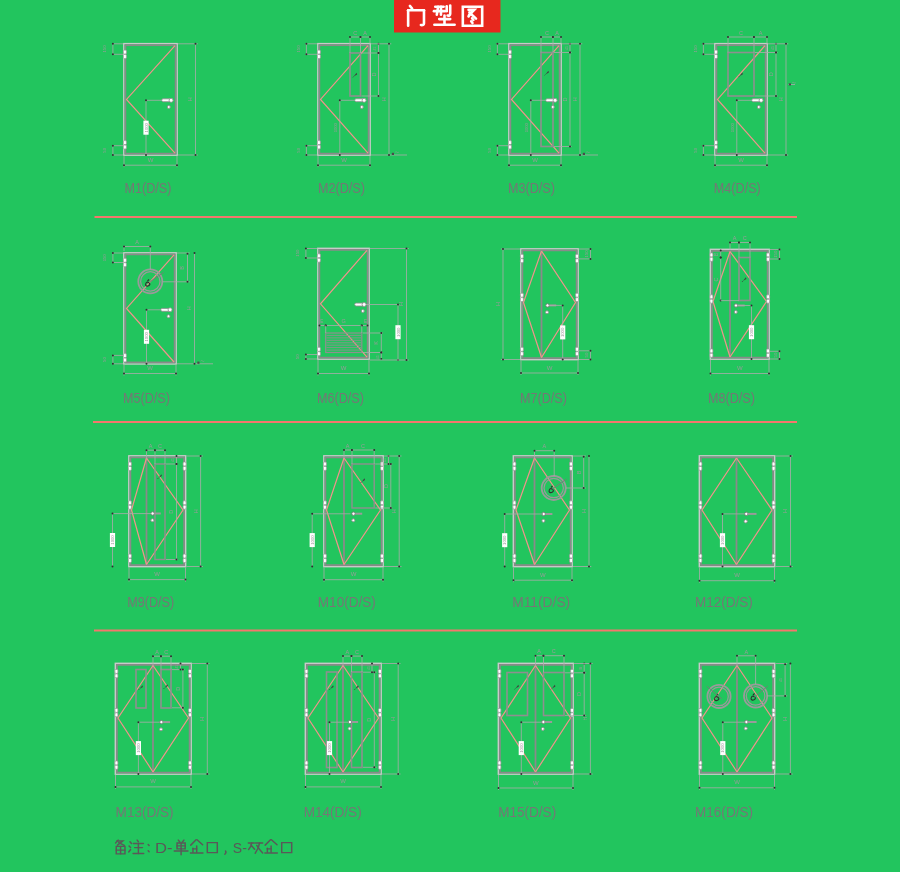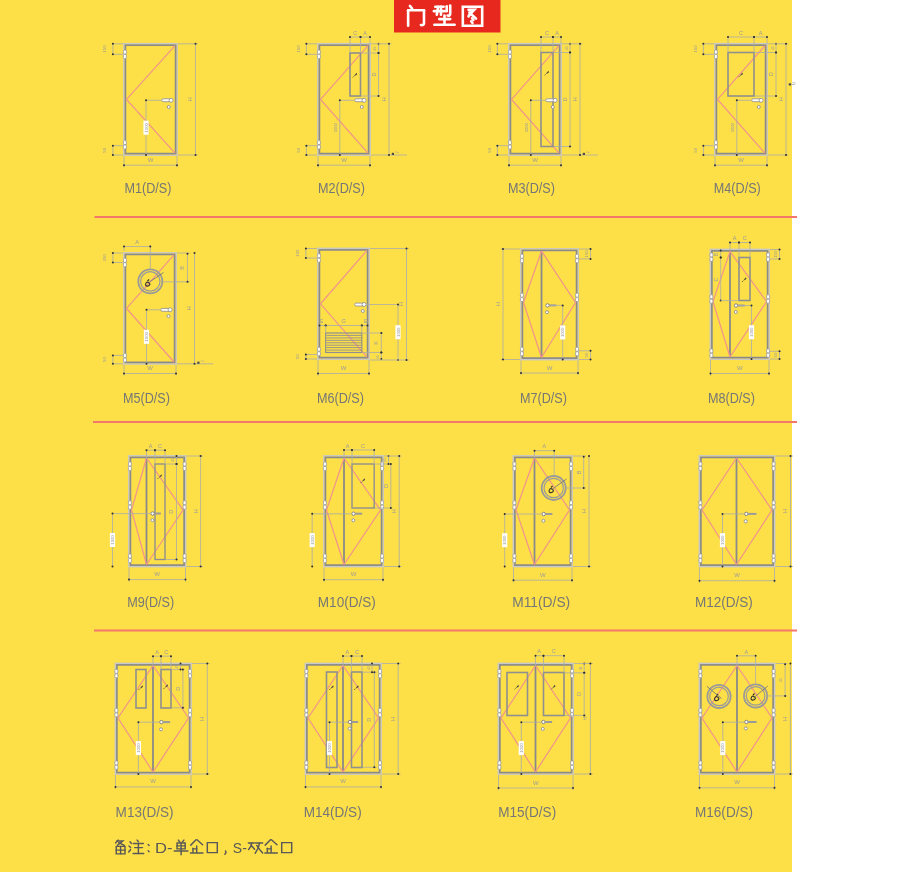--- a/index.html
+++ b/index.html
@@ -1,17 +1,17 @@
 <!DOCTYPE html>
 <html><head>
 <meta charset="utf-8">
 <title>门型图</title>
 <style>
 html,body{margin:0;padding:0;background:#ffffff;}
-#page{width:792px;height:872px;position:relative;background:#fde047;}
+#page{width:900px;height:872px;position:relative;background:#22c55e;}
 </style>
 </head>
 <body>
 <div id="page">
 <svg width="900" height="872" viewBox="0 0 900 872">
 
 <rect x="394" y="0" width="106.5" height="32.5" fill="#e7281e"></rect>
 
 <g transform="translate(405.5,5.0) scale(0.2200)">
         <path d="M20,4 L30,16" stroke="#ffffff" stroke-width="11.8" fill="none" stroke-linecap="round"></path>

